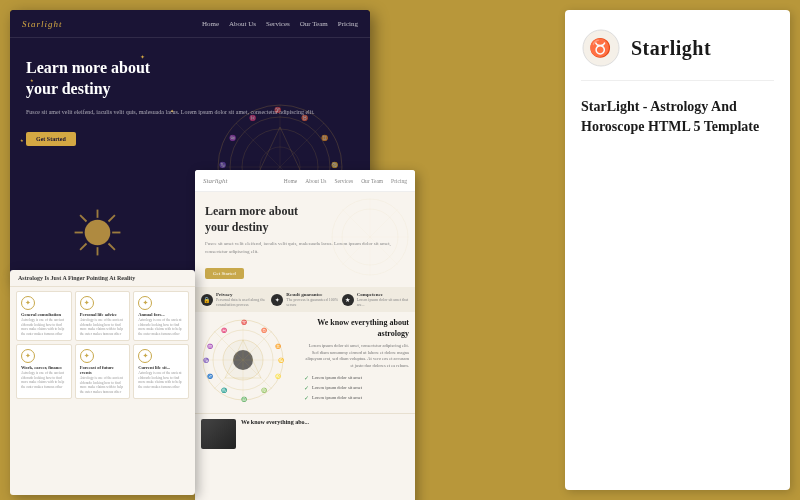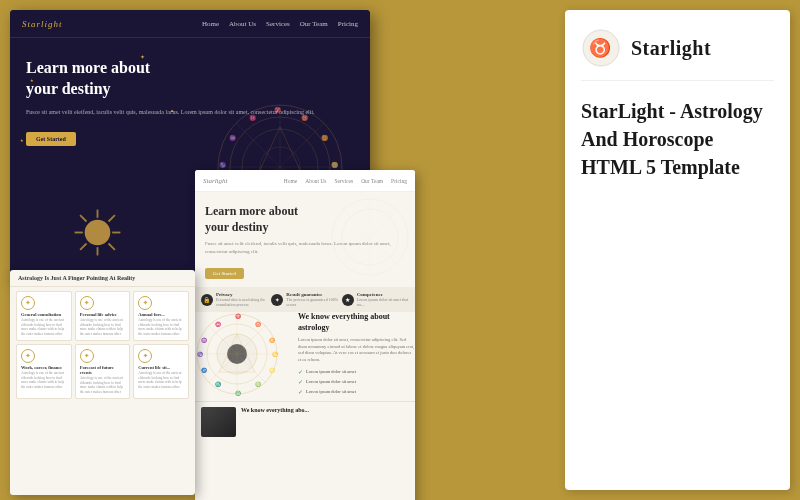--- a/index.html
+++ b/index.html
@@ -162,21 +162,21 @@
     }
 
     .brand-title {
       font-size: 20px;
       font-weight: bold;
       color: #1a1a1a;
       letter-spacing: 0.5px;
     }
 
     .info-panel .product-title {
-      font-size: 20px;
+      font-size: 14px;
       font-weight: bold;
       color: #1a1a1a;
       line-height: 1.4;
       margin-bottom: 8px;
     }
 
     
     .preview-light-large {
       position: absolute;
       left: 370px;
@@ -264,20 +264,22 @@
       align-items: center;
       justify-content: center;
       color: #fff;
       font-size: 6px;
       flex-shrink: 0;
     }
 
     .pll-right-section {
       display: flex;
       gap: 12px;
+      padding: 6px;
+      text-align: right;
     }
 
     .pll-wheel {
       width: 85px;
       flex-shrink: 0;
     }
 
     .pll-info-col {
       flex: 1;
       padding-left: 6px;

